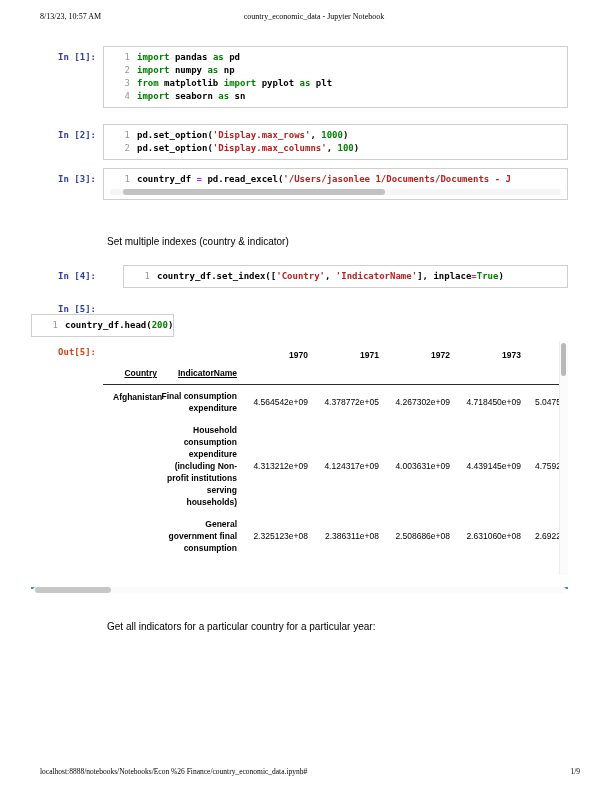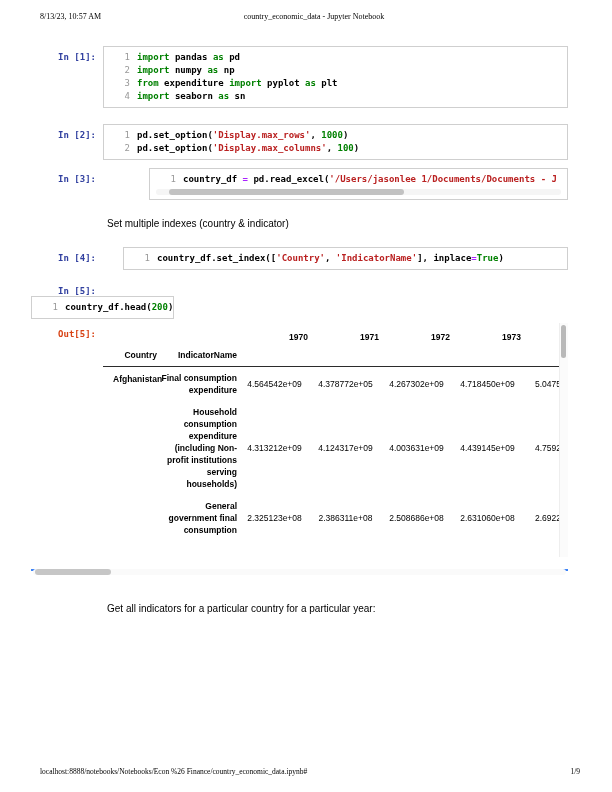--- a/index.html
+++ b/index.html
@@ -54,49 +54,49 @@
   .out-hscroll .thumb { position:absolute; left:2px; top:0; width:76px; height:6px;
                         background:#c6c6c6; border-radius:3px; }
   .outrow { margin-bottom:26px; border-bottom:2px solid #3b82f6; padding-bottom:8px; }
 
   
   table.df { border-collapse:collapse; table-layout:fixed; width:491px;
              font-size:8.5px; line-height:12px; }
   table.df th { font-weight:bold; }
   table.df thead tr.yr th { text-align:right; padding:6px 2px 2px 2px; vertical-align:bottom; }
   table.df thead tr.idx th { text-align:right; padding:4px 2px 5px 2px; }
-  table.df thead tr.idx th, table.df thead tr.idx td { border-bottom:1.5px solid #2b2b2b; }
+  table.df thead tr.idx th, table.df thead tr.idx td { border-bottom:1.5px solid #2b2b2b;text-decoration:underline; }
   table.df tbody th.country { text-align:left; vertical-align:top; padding:6px 2px 5px 10px; }
   table.df tbody th.ind { text-align:right; vertical-align:middle; padding:5px 2px;
                           word-wrap:break-word; }
-  table.df tbody td { text-align:center; vertical-align:middle; padding:5px 2px;
+  table.df tbody td { text-align:right; vertical-align:middle; padding:5px 2px;
                       font-weight:normal; white-space:nowrap; }
   table.df tbody td.extra, table.df thead th.extra { text-align:left; padding-left:12px; }
   .spacer-mb12 { margin-bottom:16px; }
   .spacer-mb8  { margin-bottom:8px; }
-  .spacer-mb14 { margin-bottom:12px;gap:46px; }
+  .spacer-mb14 { margin-bottom:30px; }
   .spacer-mb10 { margin-bottom:10px;gap:20px; }
   .spacer-mb4  { margin-bottom:4px;flex-direction:column; }
   .mt6 { margin-top:6px; }
 </style>
 </head>
 <body>
 
 <div class="phead">
   <span class="hc">country_economic_data - Jupyter Notebook</span>
   <span class="hl">8/13/23, 10:57 AM</span>
 </div>
 
 <div id="notebook">
     <div class="nbrow spacer-mb12 mt6">
       <div class="prompt">In [1]:</div>
       <div class="cellbox">
         <div class="cl"><span class="ln">1</span><span><span class="tok kw">import</span><span class="tok "> pandas </span><span class="tok kw">as</span><span class="tok "> pd</span></span></div>
         <div class="cl"><span class="ln">2</span><span><span class="tok kw">import</span><span class="tok "> numpy </span><span class="tok kw">as</span><span class="tok "> np</span></span></div>
-        <div class="cl"><span class="ln">3</span><span><span class="tok kw">from</span><span class="tok "> expenditure </span><span class="tok kw">import</span><span class="tok "> pyplot </span><span class="tok kw">as</span><span class="tok "> plt</span></span></div>
+        <div class="cl"><span class="ln">3</span><span><span class="tok kw">from</span><span class="tok "> matplotlib </span><span class="tok kw">import</span><span class="tok "> pyplot </span><span class="tok kw">as</span><span class="tok "> plt</span></span></div>
         <div class="cl"><span class="ln">4</span><span><span class="tok kw">import</span><span class="tok "> seaborn </span><span class="tok kw">as</span><span class="tok "> sn</span></span></div>
       </div>
     </div>
     <div class="nbrow spacer-mb8">
       <div class="prompt">In [2]:</div>
       <div class="cellbox">
         <div class="cl"><span class="ln">1</span><span><span class="tok ">pd.set_option(</span><span class="tok str">'Display.max_rows'</span><span class="tok ">, </span><span class="tok num">1000</span><span class="tok ">)</span></span></div>
         <div class="cl"><span class="ln">2</span><span><span class="tok ">pd.set_option(</span><span class="tok str">'Display.max_columns'</span><span class="tok ">, </span><span class="tok num">100</span><span class="tok ">)</span></span></div>
       </div>
     </div>

